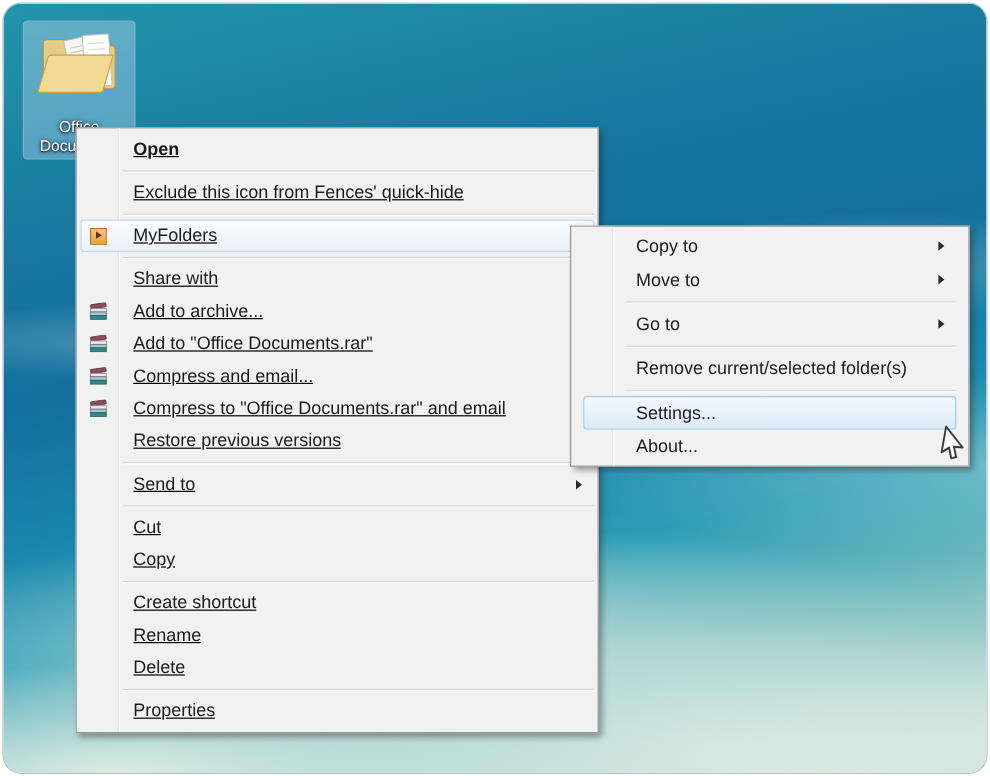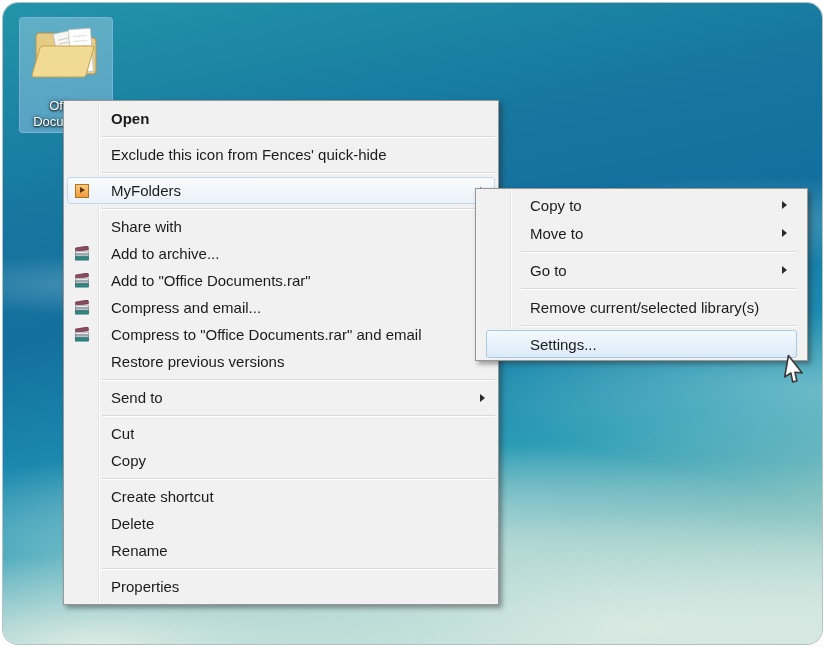--- a/index.html
+++ b/index.html
@@ -29,21 +29,21 @@
   .folder-svg{position:absolute;left:10px;top:4px;}
   .icon-label{position:absolute;left:-8px;right:-8px;top:80px;text-align:center;
     color:#ffffff;font-size:13px;line-height:16px;
     text-shadow:0 1px 2px rgba(0,0,0,.95),0 0 4px rgba(0,0,0,.7);}
 
   
   .menu{position:absolute;background:#f1f1f1;border:1px solid #979797;
     box-shadow:3px 3px 5px rgba(40,40,40,.45);padding:4px 0;box-sizing:border-box;}
   .menu .gutter{position:absolute;left:0;top:0;bottom:0;width:34px;
     border-right:1px solid #e2e3e3;box-shadow:1px 0 0 rgba(255,255,255,.85);}
-  .main-menu{left:60px;top:97px;width:436px;z-index:10;}
+  .main-menu{left:60px;top:103px;width:436px;z-index:10;text-decoration:underline;}
   .sub-menu{left:472px;top:185px;width:333px;z-index:20;padding:2px 7px;}
 
   .mi{position:relative;height:27px;margin:0 3px;display:flex;align-items:center;
     padding-left:43px;box-sizing:border-box;font-size:15px;color:#1b1b1b;
     border:1px solid transparent;border-radius:3px;cursor:default;}
   .sub-menu .mi{height:28px;}
   .mi.bold .lbl{font-weight:bold;}
   .mi .lbl{white-space:nowrap;overflow:hidden;}
   .sep{height:0;border-top:1px solid #d9d9d9;box-shadow:0 1px 0 rgba(255,255,255,.9);
     margin:4px 3px 4px 38px;}
@@ -185,24 +185,24 @@
     </div>
     <div class="mi">
       <span class="lbl">Copy</span>
     </div>
     <div class="sep"></div>
 
     <div class="mi">
       <span class="lbl">Create shortcut</span>
     </div>
     <div class="mi">
+      <span class="lbl">Rename</span>
+    </div>
+    <div class="mi">
       <span class="lbl">Delete</span>
-    </div>
-    <div class="mi">
-      <span class="lbl">Rename</span>
     </div>
     <div class="sep"></div>
 
     <div class="mi">
       <span class="lbl">Properties</span>
     </div>
   </div>
 
   <div class="menu sub-menu">
     <div class="gutter"></div>
@@ -217,26 +217,29 @@
     </div>
     <div class="sep"></div>
 
     <div class="mi">
       <span class="lbl">Go to</span>
       <span class="arrow"></span>
     </div>
     <div class="sep"></div>
 
     <div class="mi">
-      <span class="lbl">Remove current/selected library(s)</span>
+      <span class="lbl">Remove current/selected folder(s)</span>
     </div>
     <div class="sep"></div>
 
     <div class="mi hl-blue">
       <span class="lbl">Settings...</span>
+    </div>
+    <div class="mi">
+      <span class="lbl">About...</span>
     </div>
   </div>
 
   <svg class="cursor" width="21" height="31" viewBox="0 0 14 21">
     <path d="M1.2 1.2 L1.2 16 L4.9 12.6 L7.1 18.3 L9.8 17.2 L7.5 11.6 L12.4 11.2 Z" fill="#fdfdfd" stroke="#3c3c3c" stroke-width="1.1" stroke-linejoin="round"></path>
   </svg>
 
 </div>
 
 </body></html>

